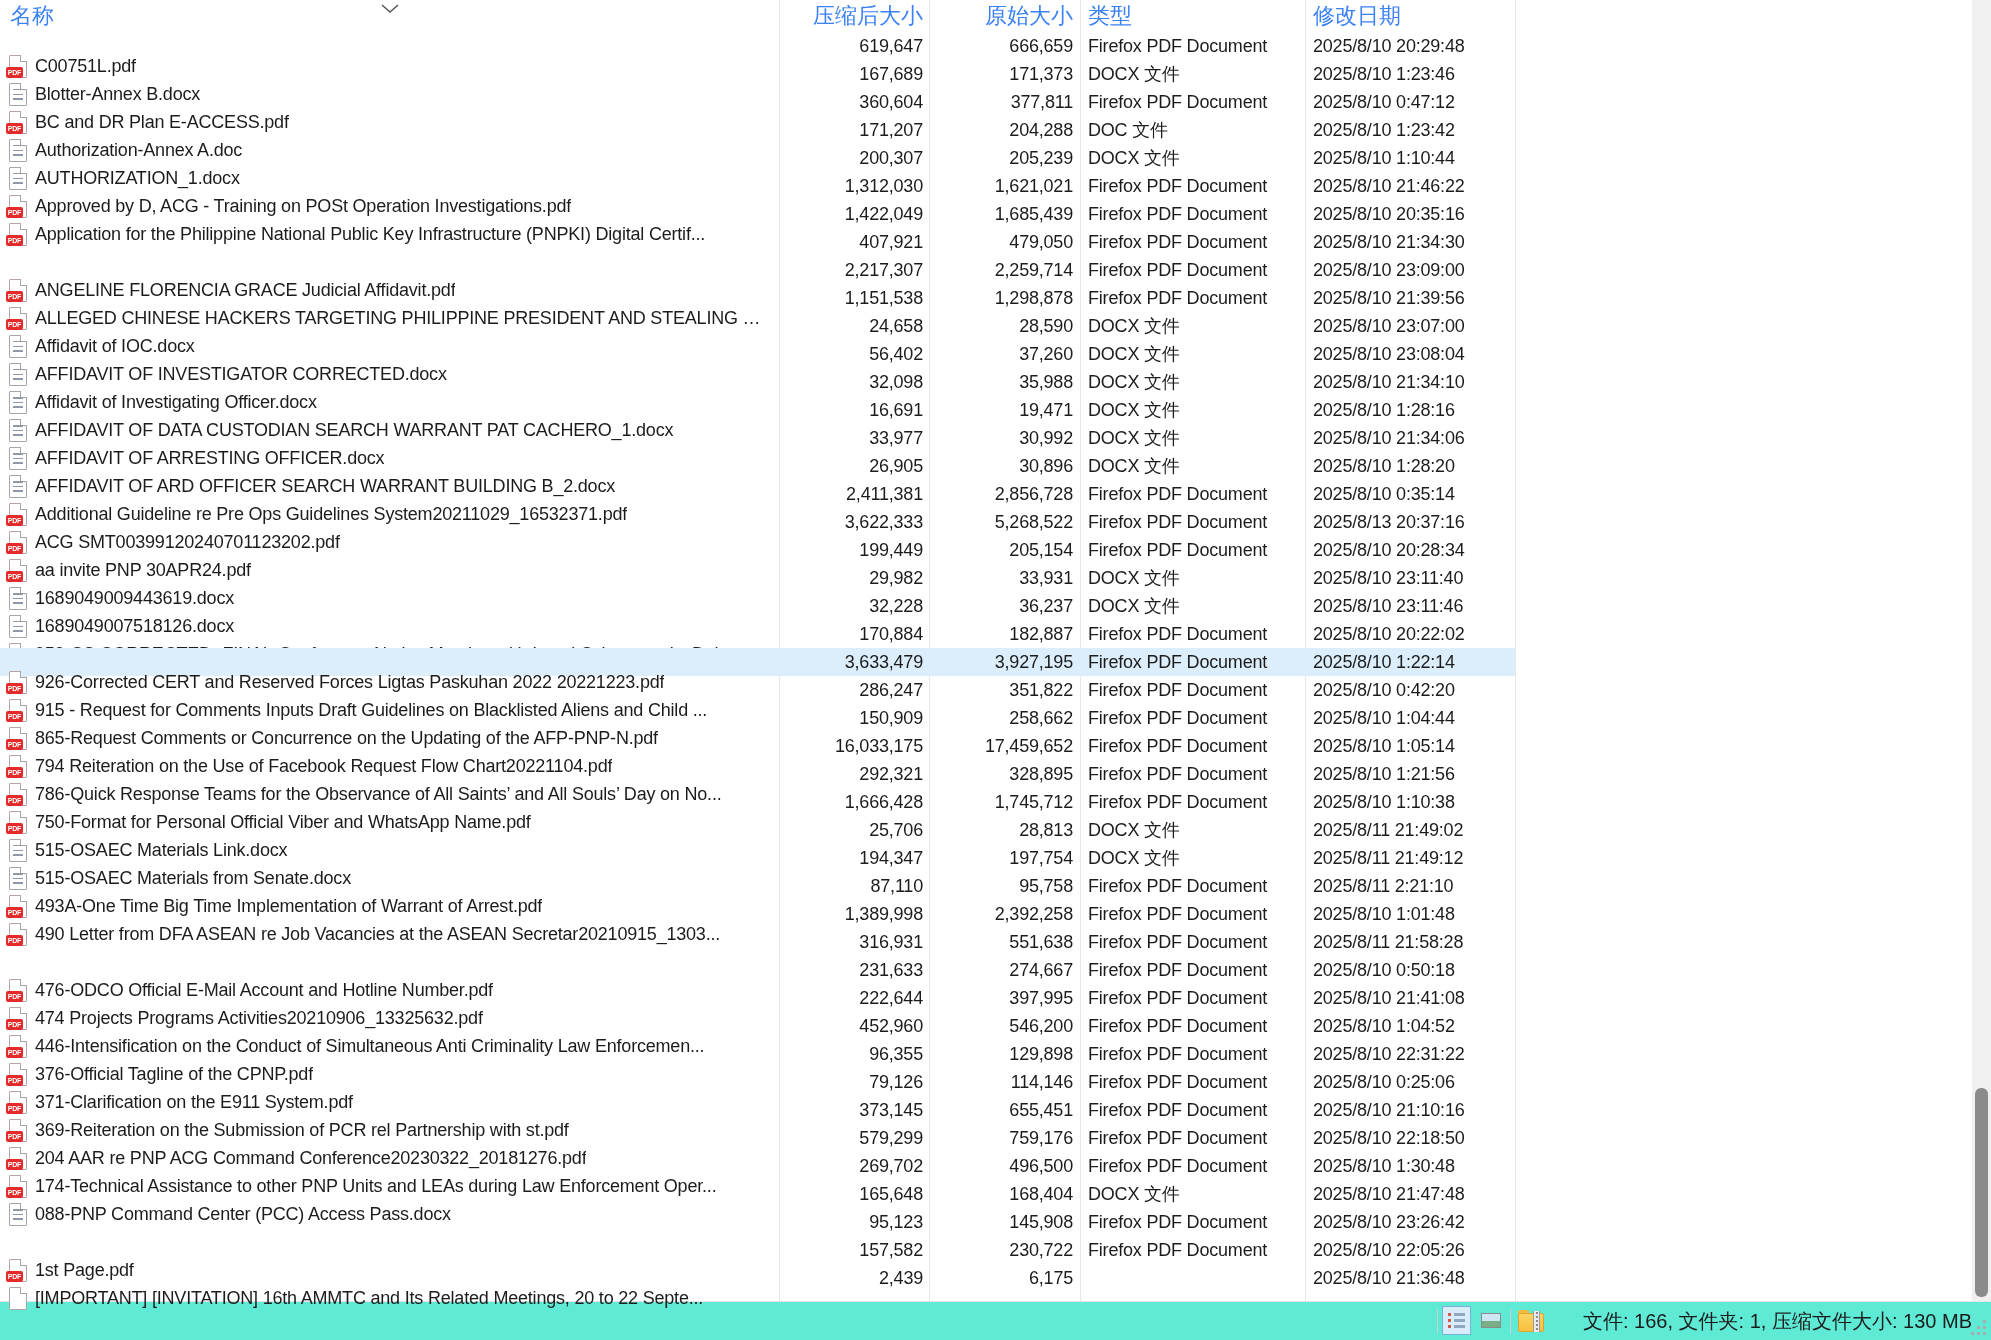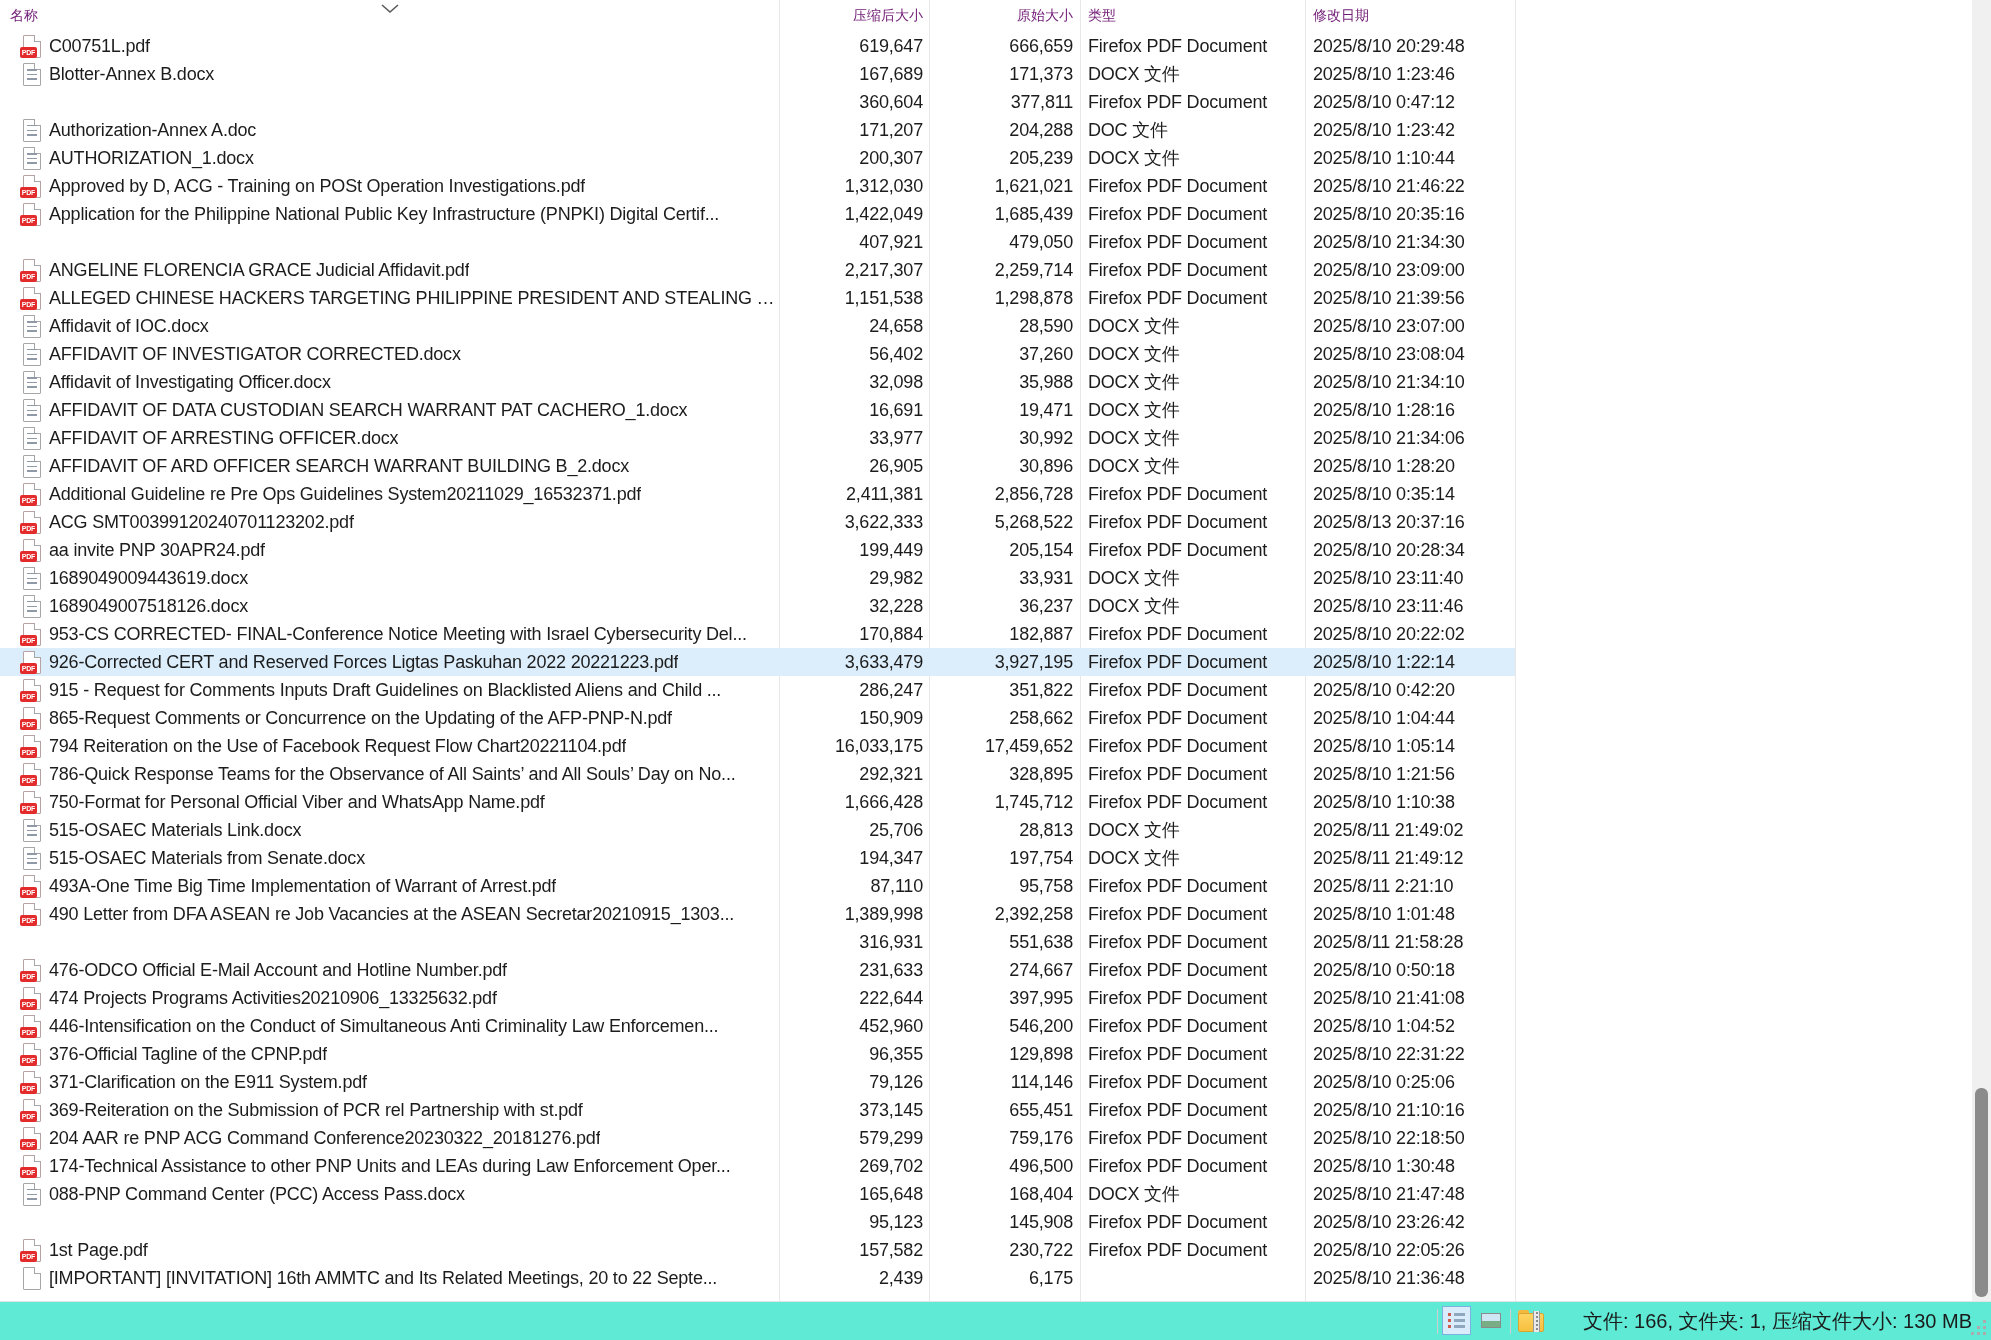--- a/index.html
+++ b/index.html
@@ -6,33 +6,33 @@
   html,body { width:1991px; height:1340px; background:#ffffff; overflow:hidden;
     font-family:"Liberation Sans","DejaVu Sans",sans-serif; color:#1c1c1c; position:relative; }
 
   
   .list-area { position:absolute; left:0; top:0; width:1972px; height:1301px; background:#fff; }
   .vline { position:absolute; top:0; width:1px; height:1301px; background:#e7e7e7; z-index:0; }
   .vl-1{left:779px}.vl-2{left:929px}.vl-3{left:1080px}.vl-4{left:1305px}.vl-5{left:1515px}
 
   .header { position:absolute; left:0; top:0; width:1972px; height:32px; z-index:2; }
   .hcell { position:absolute; top:0; height:31px; display:flex; align-items:center;
-           font-size:14px; color:#701a75; white-space:nowrap; }
+           font-size:22px; color:#3b82f6; white-space:nowrap; }
   .h-name{left:10px} .h-packed{left:781px;width:142px;justify-content:flex-end}
   .h-original{left:931px;width:142px;justify-content:flex-end}
   .h-type{left:1088px} .h-modified{left:1313px}
   .sort-chevron { position:absolute; left:380px; top:3px; width:20px; height:11px; }
 
   .rows { position:absolute; left:0; top:32px; width:1972px; z-index:1; }
   .row { position:relative; height:28px; }
   .row.selected::before { content:""; position:absolute; left:0; top:0; width:1515px; height:28px;
           background:#dceefb; }
   .cell { position:absolute; top:0; height:28px; display:flex; align-items:center;
           font-size:18px; letter-spacing:-0.2px; white-space:nowrap; }
-  .c-name { left:14px; width:779px; padding:0 6px 0 8px; }
+  .c-name { left:0; width:779px; padding:0 6px 0 8px;margin-top:20px; }
   .c-name .fname { overflow:hidden; text-overflow:ellipsis; white-space:nowrap; }
   .c-packed { left:779px; width:144px; justify-content:flex-end; }
   .c-original { left:925px; width:148px; justify-content:flex-end; }
   .c-type { left:1088px; width:212px; overflow:hidden; }
   .c-modified { left:1313px; width:200px; }
 
   
   .ficon { position:relative; width:20px; height:23px; flex:none; margin-right:7px; }
   .ficon .page { position:absolute; left:1px; top:0; right:1px; bottom:0; background:#fff;
                  border:1px solid #a6a6a6; border-radius:1px; }
@@ -123,20 +123,27 @@
             <span class="lines"></span>
       </span>
       <span class="fname">Blotter-Annex B.docx</span>
     </div>
     <div class="cell c-packed">167,689</div>
     <div class="cell c-original">171,373</div>
     <div class="cell c-type">DOCX 文件</div>
     <div class="cell c-modified">2025/8/10 1:23:46</div>
   </div>
       <div class="row">
+    <div class="cell c-name">
+      <span class="ficon pdf">
+        <span class="page"></span>
+            <span class="badge">PDF</span>
+      </span>
+      <span class="fname">BC and DR Plan E-ACCESS.pdf</span>
+    </div>
     <div class="cell c-packed">360,604</div>
     <div class="cell c-original">377,811</div>
     <div class="cell c-type">Firefox PDF Document</div>
     <div class="cell c-modified">2025/8/10 0:47:12</div>
   </div>
       <div class="row">
     <div class="cell c-name">
       <span class="ficon doc">
         <span class="page"></span>
             <span class="lines"></span>

